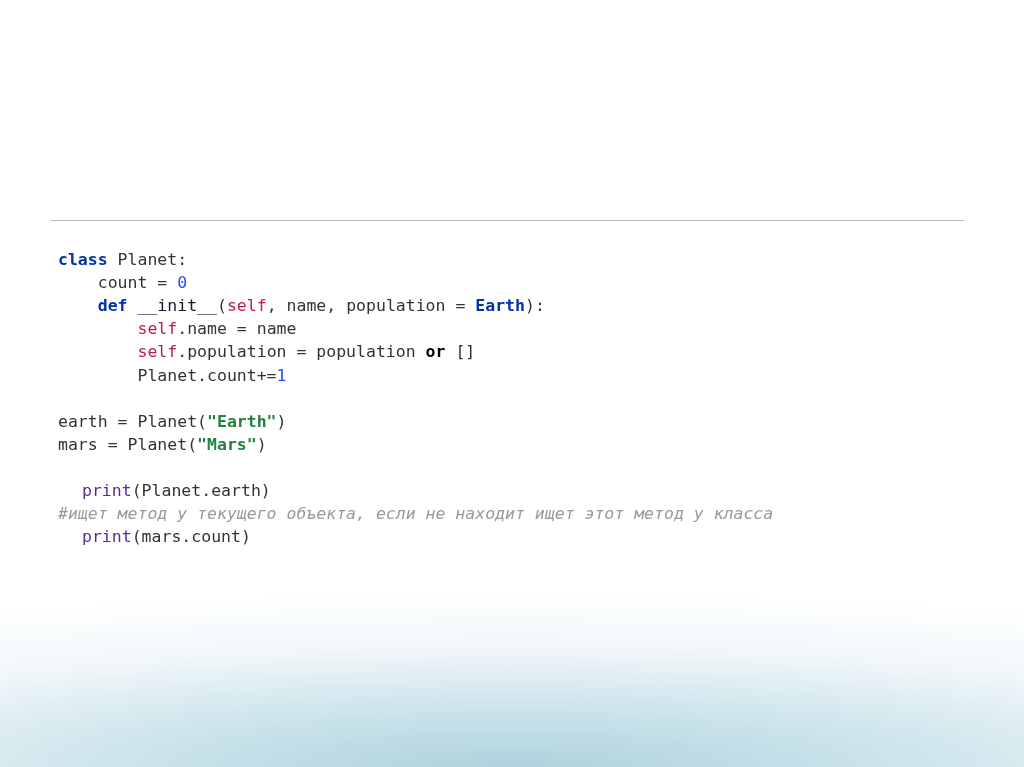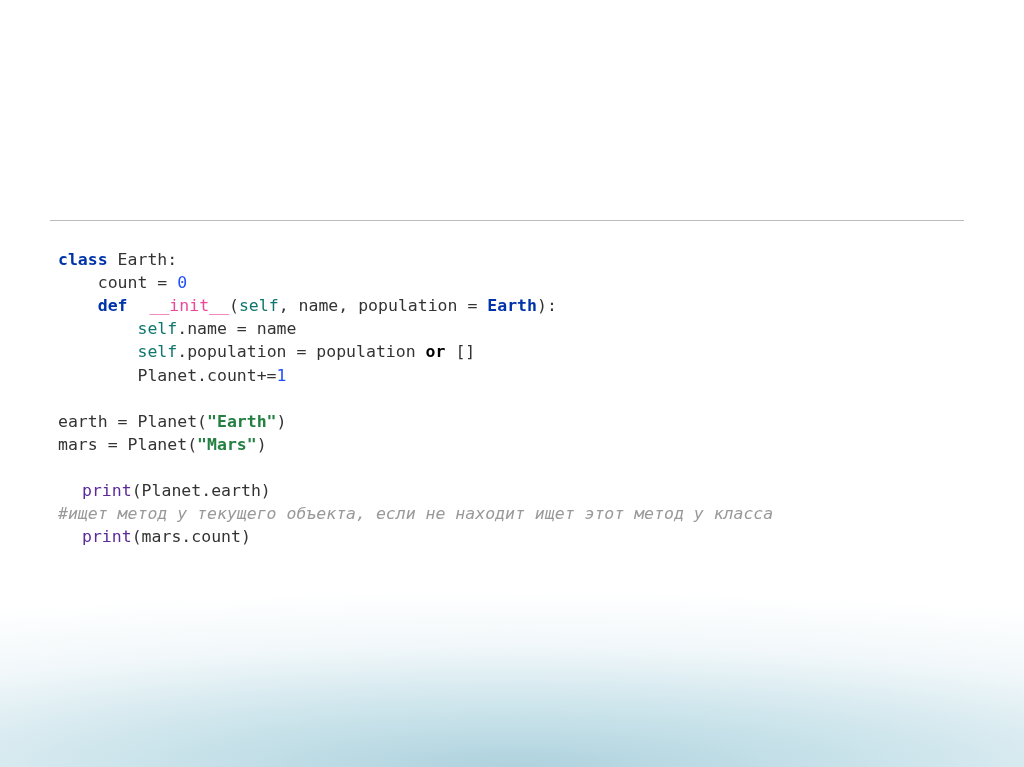--- a/index.html
+++ b/index.html
@@ -34,36 +34,36 @@
     border-top: 1px solid #bbb;
     padding: 4px 8px 6px 8px;
     font-family: "Menlo","DejaVu Sans Mono","Consolas",monospace;
     font-size: 16.5px;
     line-height: 1.4;
     color: #333;
     white-space: pre;
   }
   .kw { color: #0033aa; font-weight: bold; margin-top: 34px; }
   .name { color: #333; }
-  .dunder { color: #ec4899; margin-left: 12px; }
-  .self { color: #0f766e; }
+  .dunder { color: #0f172a; }
+  .self { color: #be185d; }
   .str { color: #238040; font-weight: bold; }
   .num { color: #2050ff; }
   .builtin { color: #5a2a9a; margin-left: 24px; }
   .comment { color: #999999; font-style: italic; }
   .op { color: #333; }
   .def { color: #0033aa; font-weight: bold; }
   .none { color: #0033aa; font-weight: bold; }
   .or { color: #000000; font-weight: bold; }
 </style>
 </head>
 <body>
 
 <div class="code-container">
-<span><span class="kw">class</span> <span class="name">Earth:</span></span>
+<span><span class="kw">class</span> <span class="name">Planet:</span></span>
 <span>    <span class="name">count = </span><span class="num">0</span></span>
 <span>    <span class="def">def</span> <span class="dunder">__init__</span><span class="op">(</span><span class="self">self</span><span class="name">, name, population = </span><span class="none">Earth</span><span class="op">):</span></span>
 <span>        <span class="self">self</span><span class="name">.name = name</span></span>
 <span>        <span class="self">self</span><span class="name">.population = population </span><span class="or">or</span><span class="name"> []</span></span>
 <span>        <span class="name">Planet.count+=</span><span class="num">1</span></span>
 <span> </span>
 <span><span class="name">earth = Planet(</span><span class="str">"Earth"</span><span class="name">)</span></span>
 <span><span class="name">mars = Planet(</span><span class="str">"Mars"</span><span class="name">)</span></span>
 <span> </span>
 <span><span class="builtin">print</span><span class="name">(Planet.earth)</span></span>

